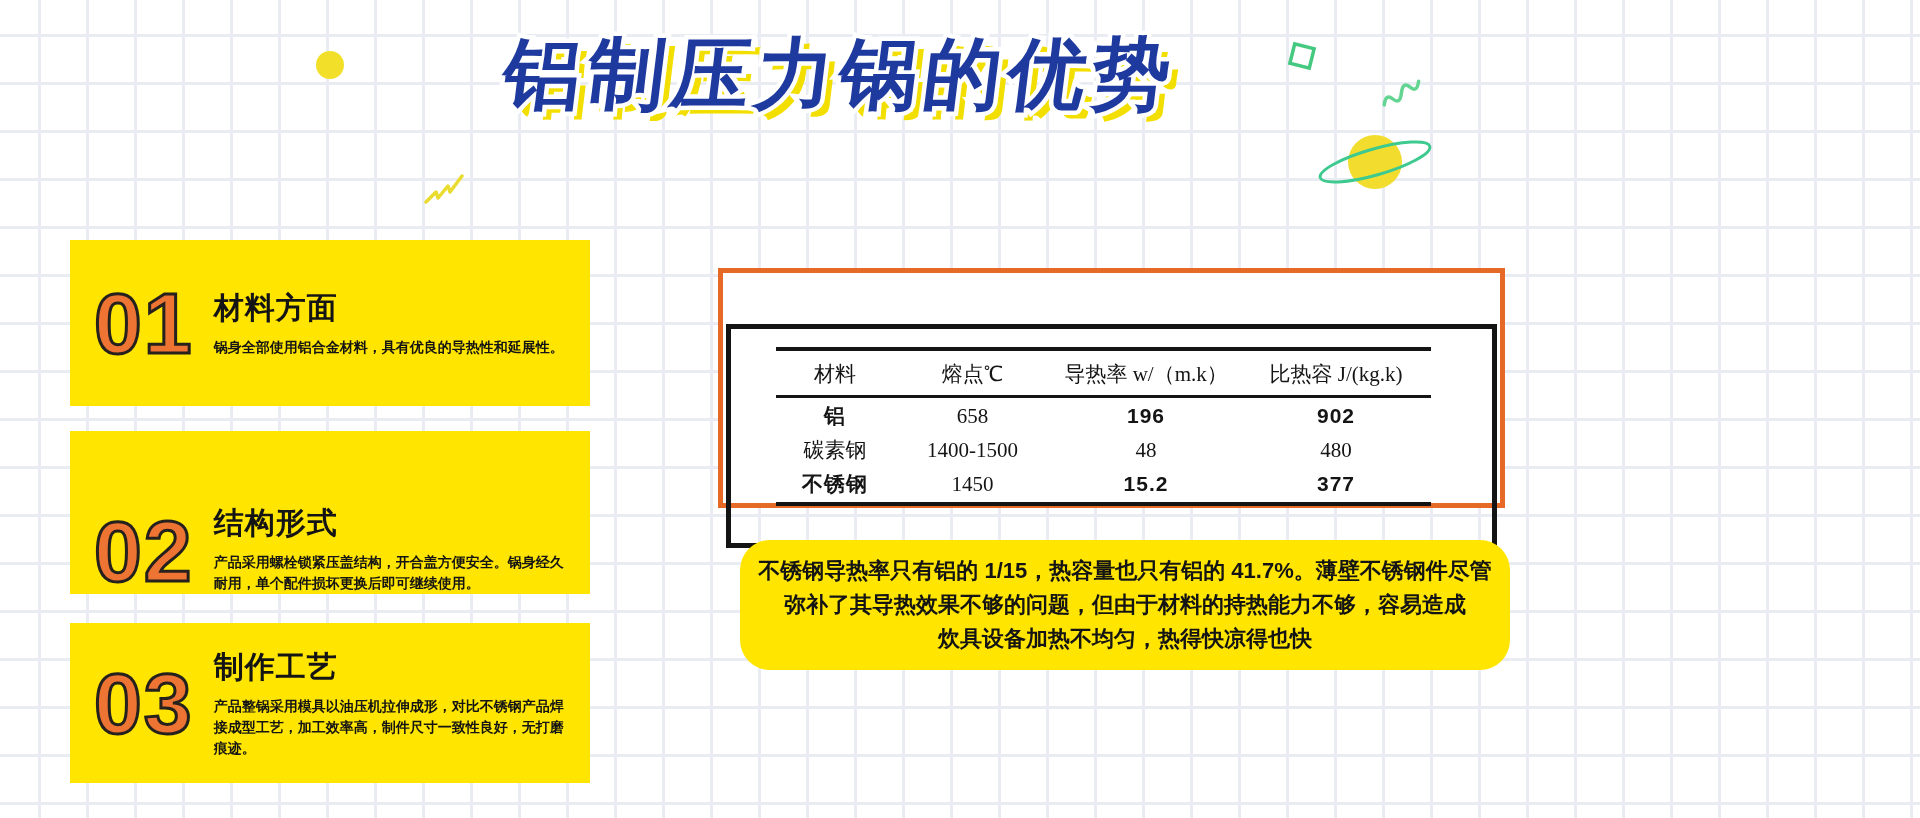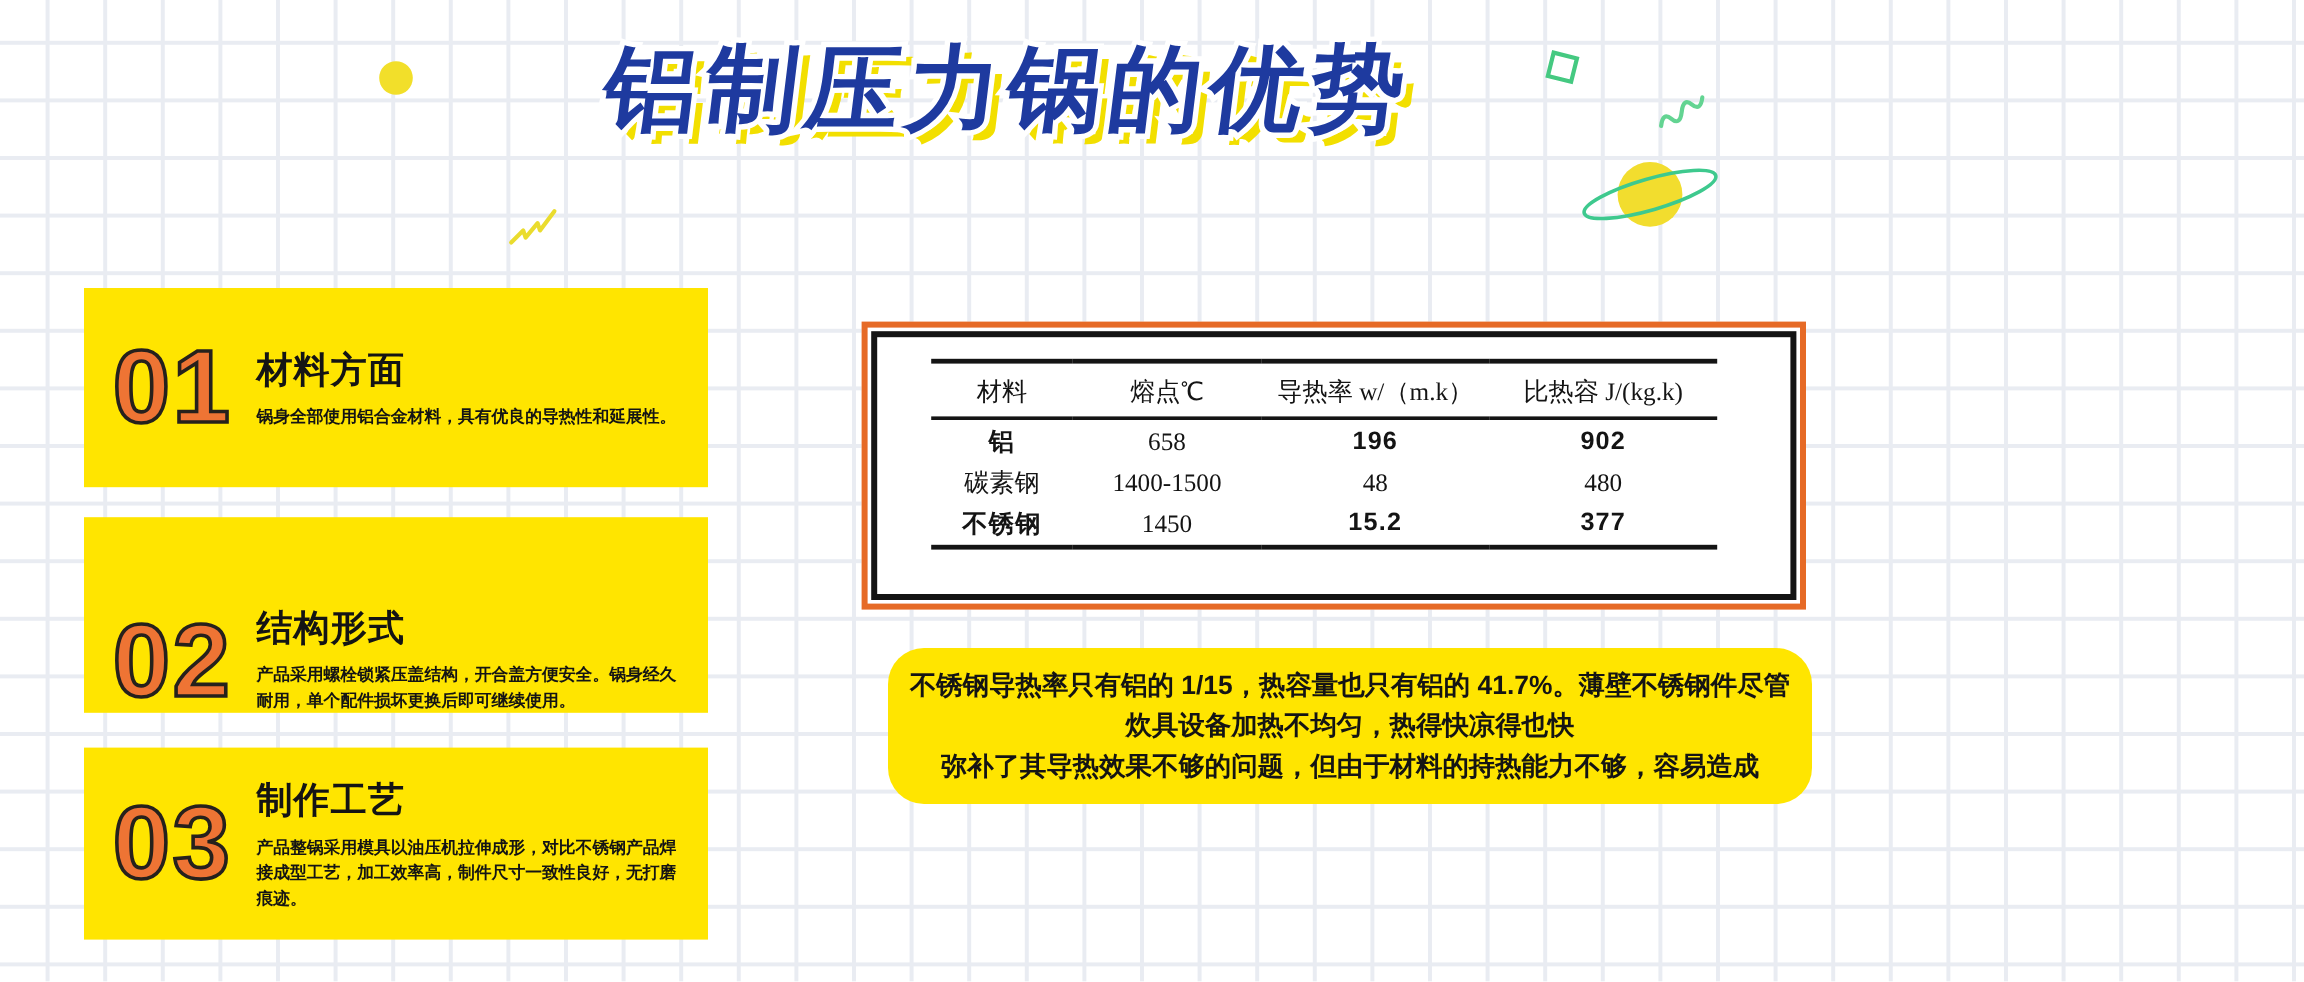--- a/index.html
+++ b/index.html
@@ -44,21 +44,21 @@
   }
   .point-text { flex:1 1 auto; padding-right:14px; }
   .point-heading { font-size:30px; font-weight:900; color:#141414; margin-bottom:8px; letter-spacing:1px; }
   .point-body { font-size:14px; font-weight:700; color:#141414; line-height:1.5; }
 
   
   .table-frame {
     position:absolute; left:718px; top:268px; width:787px; height:240px;
     background:#ffffff; border:5px solid #e66a26; padding:3px;
   }
-  .table-inner { width:100%; height:100%; border:5px solid #141414; padding:18px 61px 0 45px; }
+  .table-inner { width:100%; height:100%; border:5px solid #141414; padding:18px 61px 0 45px;margin-top:48px; }
   table.mat {
     width:100%; border-collapse:collapse;
     border-top:4px solid #141414; border-bottom:4px solid #141414;
     font-family:"Liberation Serif", serif; color:#141414;
   }
   table.mat th {
     font-weight:400; font-size:21px; padding:9px 0 7px; text-align:center;
     border-bottom:3px solid #141414;
   }
   table.mat td { text-align:center; font-size:21px; padding:2px 0; }
@@ -175,17 +175,17 @@
             <td class="em-value">15.2</td>
             <td class="em-value">377</td>
           </tr>
         </tbody>
       </table>
     </div>
   </div>
 
   <div class="note">
     <div>不锈钢导热率只有铝的 1/15，热容量也只有铝的 41.7%。薄壁不锈钢件尽管</div>
+    <div>弥补了其导热效果不够的问题，但由于材料的持热能力不够，容易造成</div>
     <div>炊具设备加热不均匀，热得快凉得也快</div>
-    <div>弥补了其导热效果不够的问题，但由于材料的持热能力不够，容易造成</div>
   </div>
 
 </div>
 
 </body></html>

